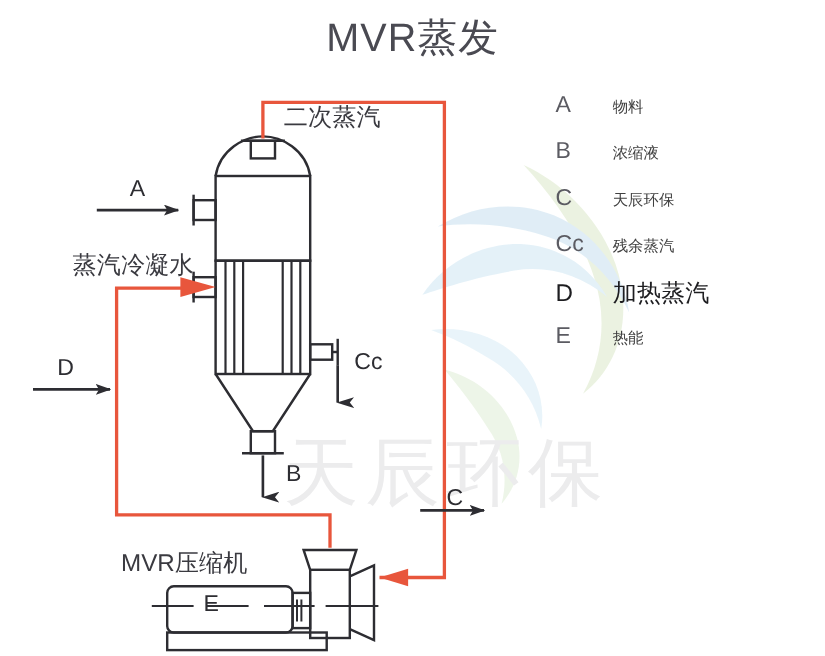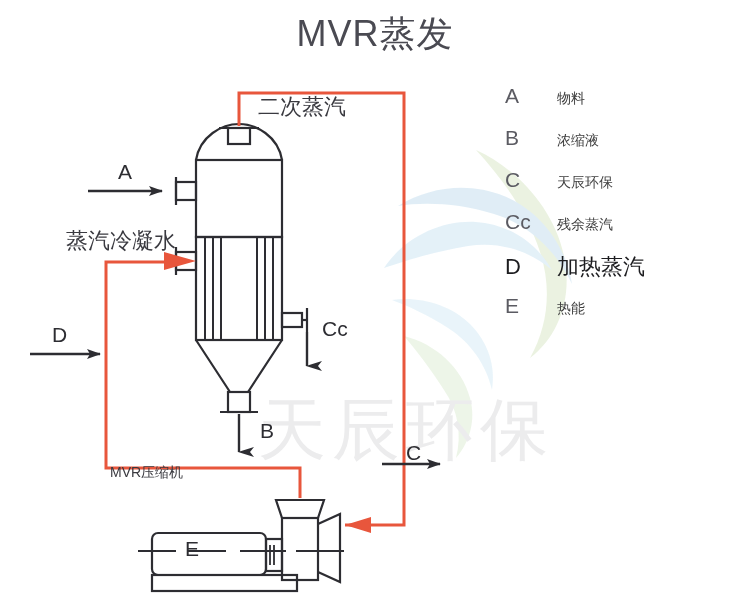--- a/index.html
+++ b/index.html
@@ -68,21 +68,21 @@
     font-size: 22px;
   }
   .diagram-label {
     position: absolute;
     color: #3a3a40;
     z-index: 4;
     white-space: nowrap;
   }
   #label-secondary-steam { left: 258px; top: 92px; font-size: 22px; }
   #label-heating-steam  { left: 66px;  top: 226px; font-size: 22px; }
-  #label-compressor     { left: 110px; top: 464px; font-size: 14px; }
+  #label-compressor     { left: 110px; top: 497px; font-size: 22px; }
   .flow-letter {
     position: absolute;
     z-index: 4;
     color: #2d2d32;
     font-size: 21px;
   }
   #letter-a  { left: 118px; top: 160px; }
   #letter-d  { left: 52px;  top: 323px; }
   #letter-b  { left: 260px; top: 419px; }
   #letter-cc { left: 322px; top: 317px; }

